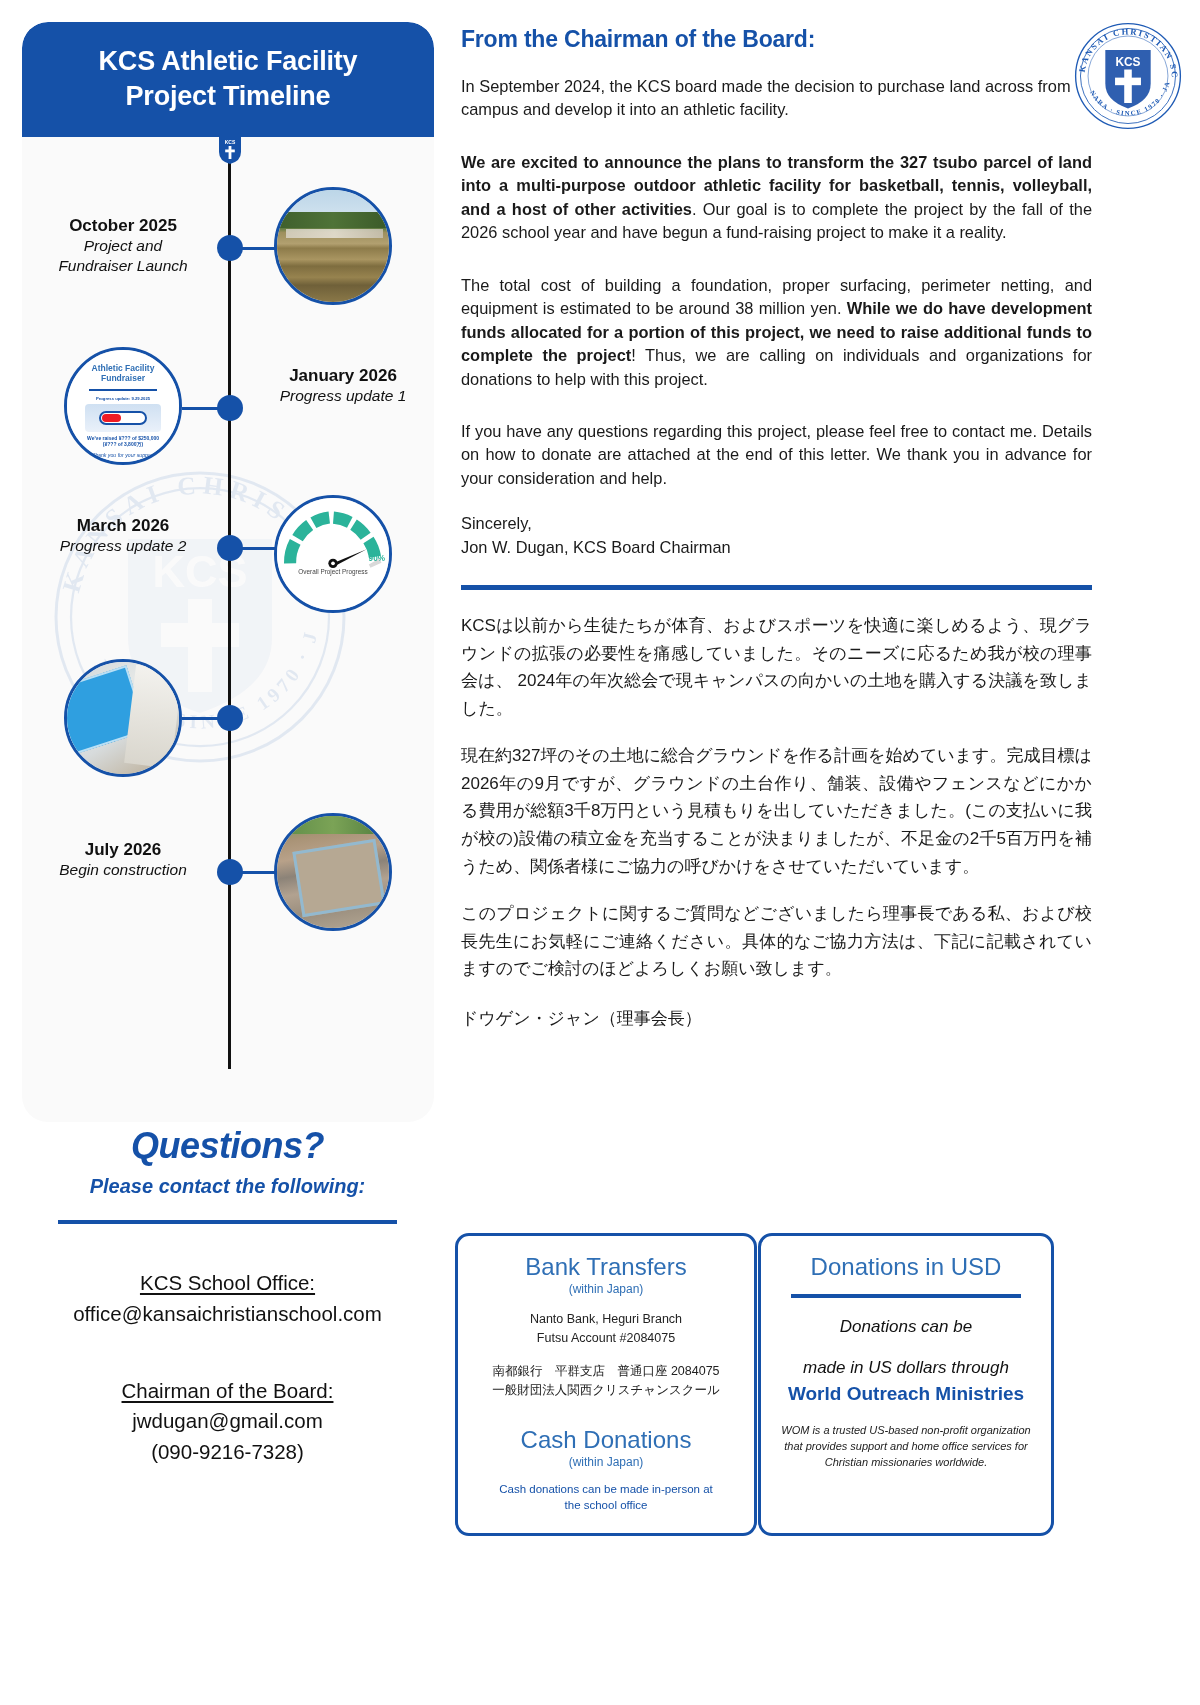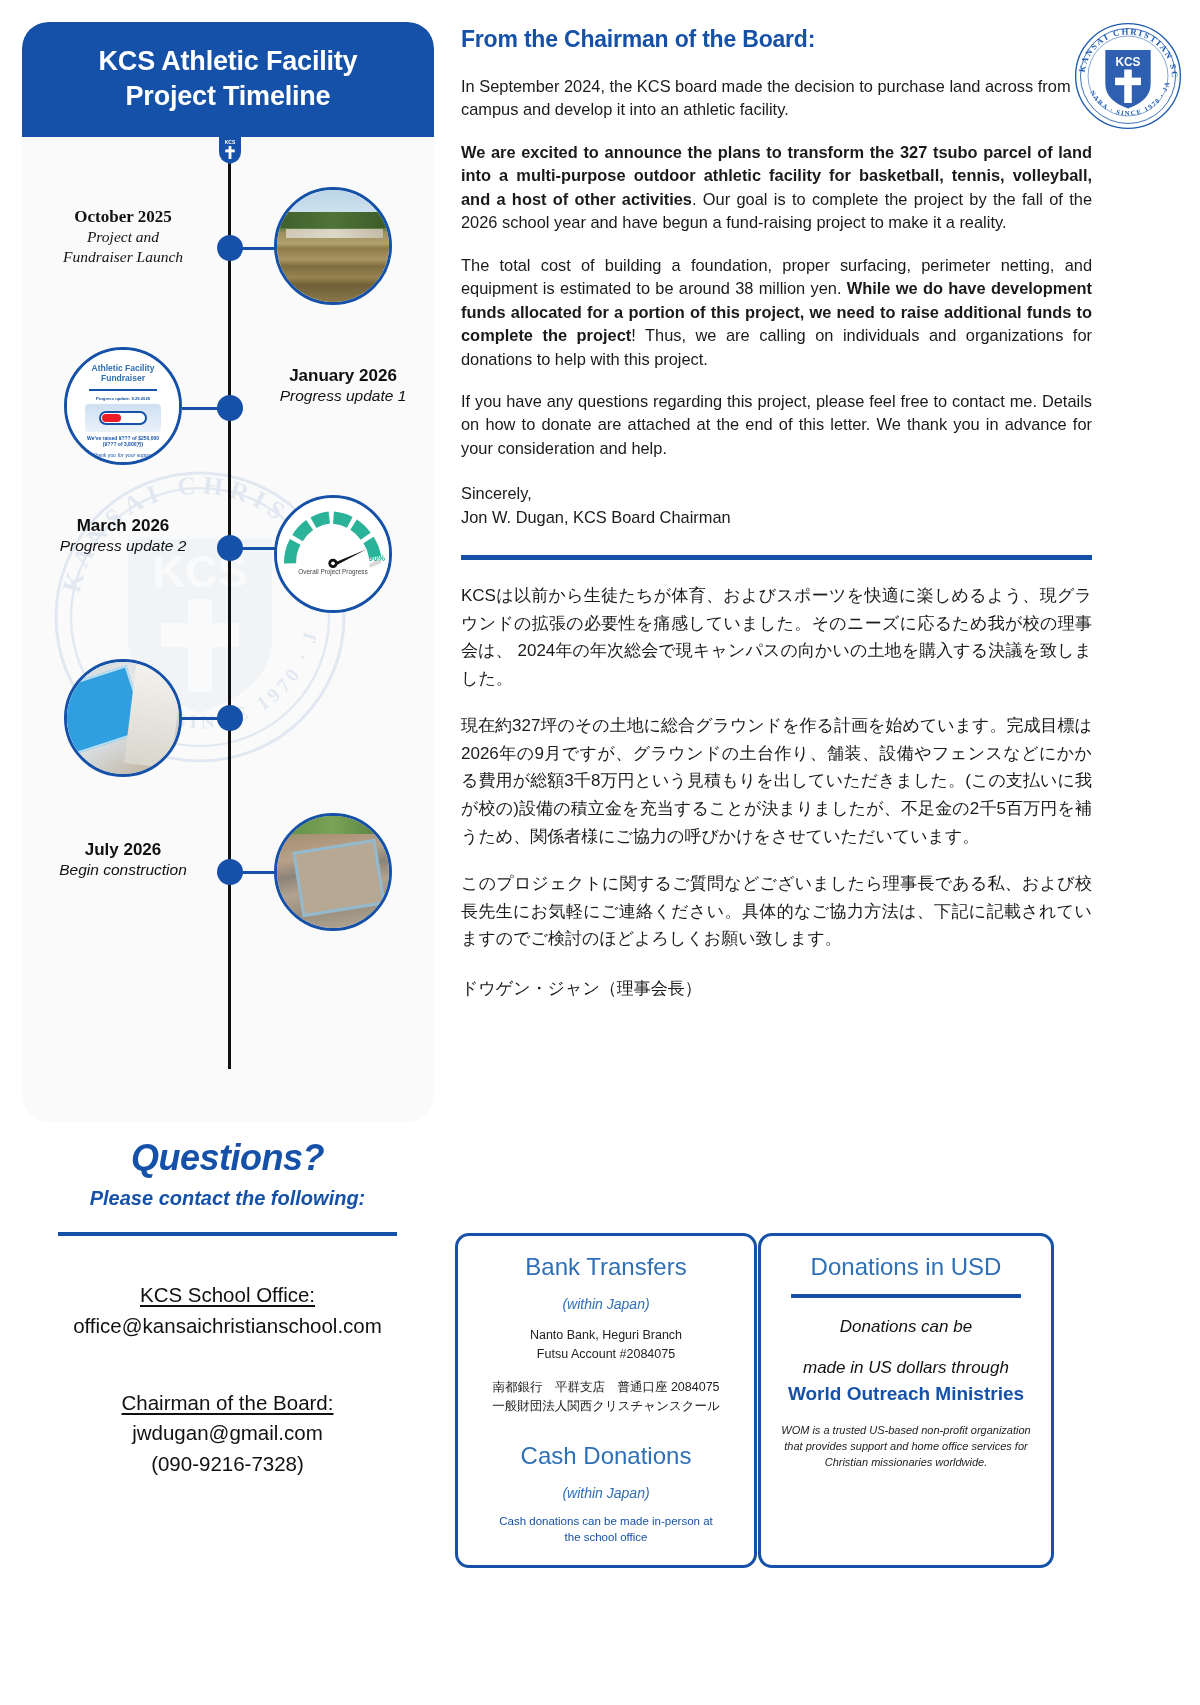--- a/index.html
+++ b/index.html
@@ -163,21 +163,21 @@
   .ph-const::before{
     content:""; position:absolute; left:18%; top:26%; width:70%; height:54%;
     border:3px solid #93b9cf; background:#b6a893; transform:rotate(-9deg);
   }
   .ph-const::after{
     content:""; position:absolute; left:0; top:0; width:100%; height:16%;
     background:linear-gradient(90deg,#5d8a47,#7ba356,#4f7a3c);
   }
 
   
-  .questions { position:absolute; left:0; top:1125px; width:455px; text-align:center;margin-top:12px; }
+  .questions { position:absolute; left:0; top:1125px; width:455px; text-align:center; }
   .q-title {
     font-size:36px; font-weight:800; font-style:italic; color:#1551a8;
     letter-spacing:-0.5px;
   }
   .q-sub {
     font-size:20px; font-weight:800; font-style:italic; color:#1551a8;
     margin-top:8px;
   }
   .q-rule { height:4px; background:#1551a8; margin:22px 58px 0; }
   .q-block { margin-top:44px; }
@@ -190,21 +190,21 @@
 
   
   .right-col { position:absolute; left:455px; top:0; width:745px; padding:26px 108px 0 6px; }
   .letter-head {
     font-size:23px; font-weight:800; color:#1551a8; letter-spacing:-0.2px;
   }
   .seal {
     position:absolute; right:18px; top:22px; width:108px; height:108px;
   }
   .para {
-    font-size:16.4px; line-height:1.43; color:#1a1a1a; margin-top:19px;
+    font-size:16.4px; line-height:1.43; color:#1a1a1a; margin-top:29px;
     text-align:justify;
   }
   .para.first { margin-top:22px; text-align:left; }
   .para b { font-weight:800; }
   .sig { font-size:16.4px; line-height:1.43; color:#1a1a1a; margin-top:22px; }
   .divider { height:5px; background:#1551a8; margin:26px 0 22px 0; }
   .jp { font-size:17px; line-height:1.62; color:#1a1a1a; margin-top:20px; text-align:justify; }
   .jp.first { margin-top:0; }
   .jp-sig { font-size:17px; line-height:1.62; color:#1a1a1a; margin-top:22px; }
 
@@ -214,21 +214,21 @@
     display:flex; gap:1px; padding:0 18px 0 0;
   }
   .dbox {
     border:3px solid #1551a8; border-radius:14px;
     background:#fff; padding:18px 14px 20px;
     text-align:center;
   }
   .dbox.bank { width:302px; }
   .dbox.usd  { width:296px; }
   .db-title { font-size:24px; color:#2f6fb5; font-weight:400; line-height:1.1; }
-  .db-sub { font-size:14px; color:#2f6fb5; margin-top:16px;font-style:italic; }
+  .db-sub { font-size:12px; color:#2f6fb5; margin-top:2px; }
   .db-line { font-size:12.5px; color:#222; line-height:1.5; margin-top:14px; }
   .db-jp { font-size:12.5px; color:#222; line-height:1.55; margin-top:14px; }
   .db-title2 { font-size:24px; color:#2f6fb5; margin-top:26px; line-height:1.1; }
   .db-note { font-size:11.5px; color:#1551a8; line-height:1.4; margin-top:12px; }
   .db-rule { height:4px; background:#1551a8; margin:14px 16px 0; }
   .db-ital { font-size:17px; font-style:italic; color:#111; line-height:1.35; margin-top:18px; }
   .db-strong { font-size:19px; font-weight:800; color:#1551a8; line-height:1.3; margin-top:2px; }
   .db-small { font-size:11px; font-style:italic; color:#222; line-height:1.45; margin-top:16px; }
 </style>
 </head>
@@ -269,21 +269,21 @@
         <div class="tl-axis"></div>
         <svg class="tl-shield-top" viewBox="0 0 24 30">
           <path d="M1 1 h22 v16 q0 9 -11 12 q-11 -3 -11 -12 z" fill="#1551a8"></path>
           <text x="12" y="9" text-anchor="middle" font-size="5" font-weight="800" fill="#fff" font-family="Liberation Sans, sans-serif">KCS</text>
           <rect x="10.6" y="11" width="2.8" height="13" fill="#fff"></rect>
           <rect x="7.2" y="14.5" width="9.6" height="2.8" fill="#fff"></rect>
         </svg>
 
         <div class="tl-node" style="left:195px; top:98px;"></div>
         <div class="tl-connector" style="left:219px; top:110px; width:36px;"></div>
-        <div class="tl-label left" style="top:69px;font-family:Liberation Serif, serif;">
+        <div class="tl-label left" style="top:78px;">
           <div class="date">October 2025</div>
           <div class="desc">Project and<br>Fundraiser Launch</div>
         </div>
         <div class="tl-photo" style="left:252px; top:50px;">
           <div class="inner ph-field"></div>
         </div>
 
         <div class="tl-node" style="left:195px; top:258px;"></div>
         <div class="tl-connector" style="left:160px; top:270px; width:36px;"></div>
         <div class="tl-photo" style="left:42px; top:210px;">

